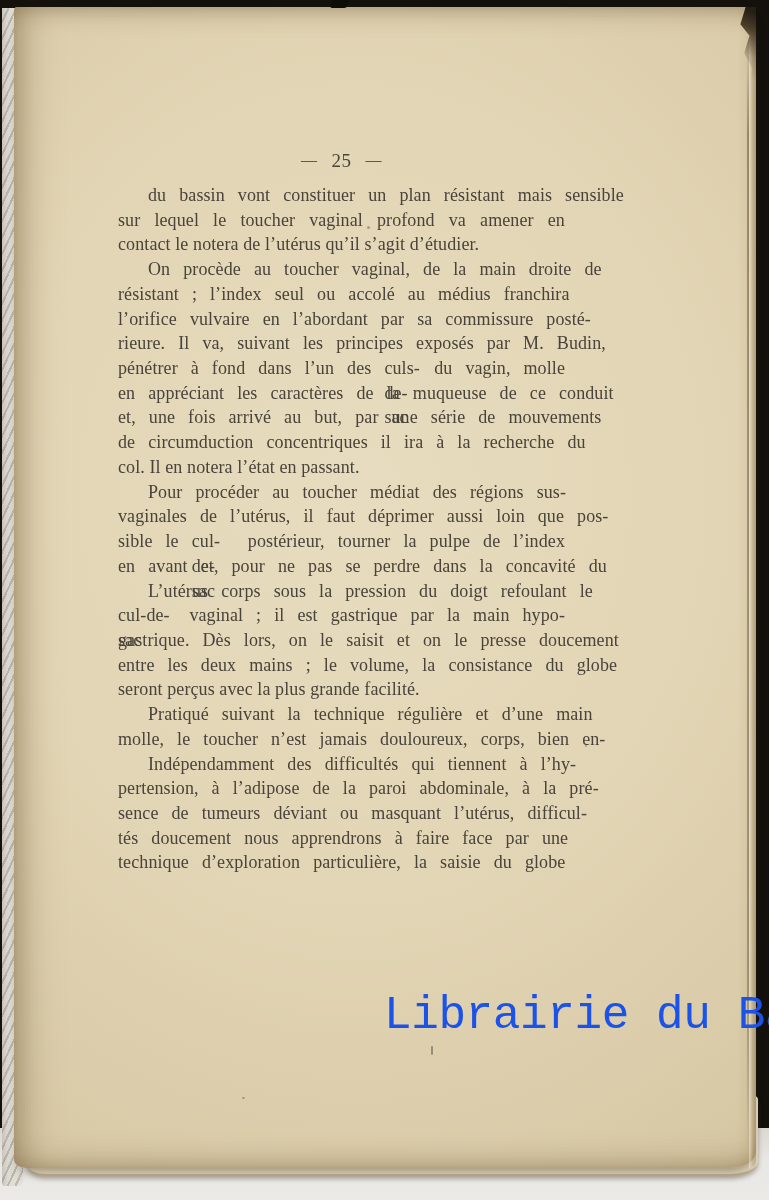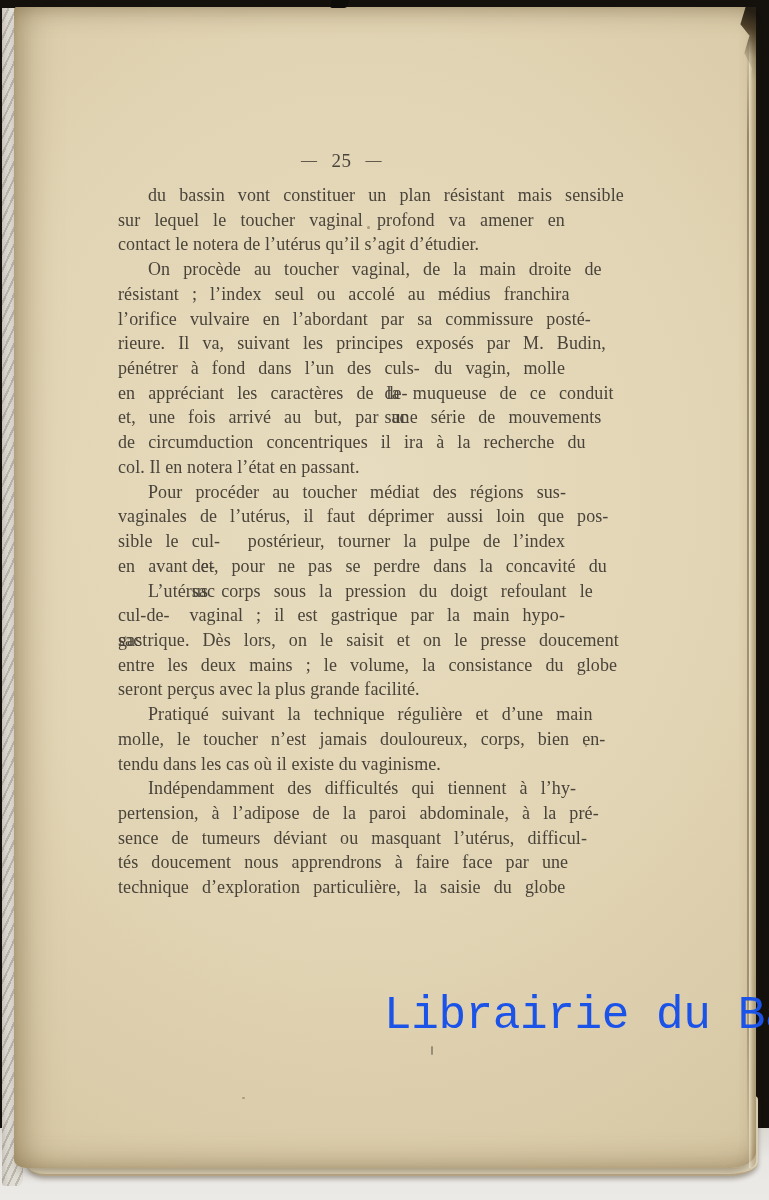--- a/index.html
+++ b/index.html
@@ -346,21 +346,20 @@
         <span>molle,</span>
         <span>le</span>
         <span>toucher</span>
         <span>n’est</span>
         <span>jamais</span>
         <span>douloureux,</span>
         <span>corps,</span>
         <span>bien</span>
         <span>en-</span>
       </div>
-      <div class="text-line">tendu dans les cas où il existe du vaginisme.</div>
       <div class="text-line indent just">
         <span>Indépendamment</span>
         <span>des</span>
         <span>difficultés</span>
         <span>qui</span>
         <span>tiennent</span>
         <span>à</span>
         <span>l’hy-</span>
       </div>
       <div class="text-line just">

